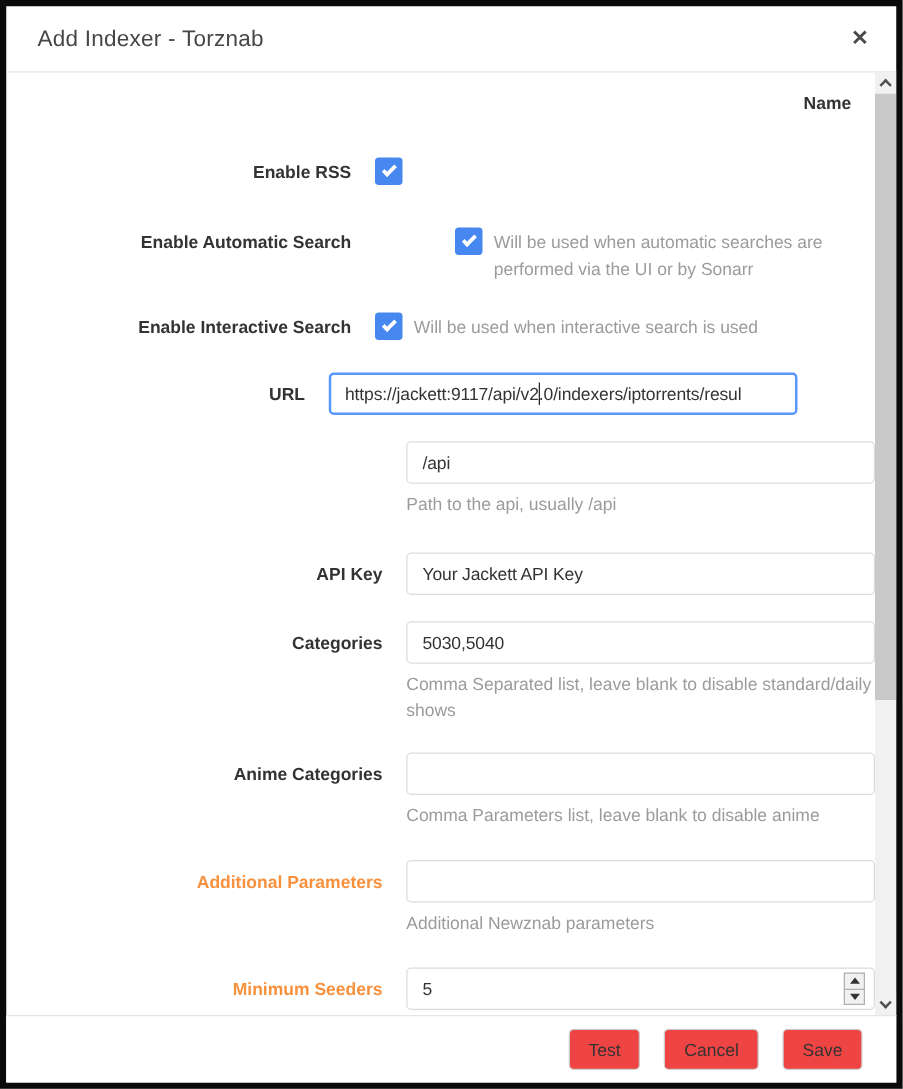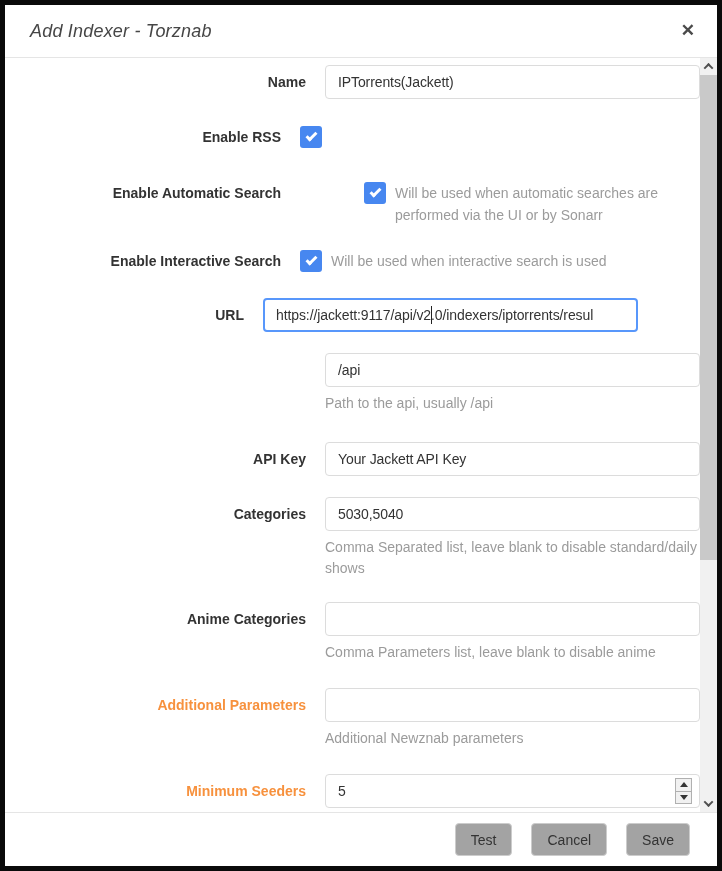--- a/index.html
+++ b/index.html
@@ -19,21 +19,20 @@
   .modal-header {
     height: 53px; flex: 0 0 53px;
     border-bottom: 1px solid #e5e5e5;
     display: flex; align-items: center;
     padding: 0 25px;
     position: relative;
   }
   .modal-title {
     font-size: 18px; color: #464646; font-weight: 500;
     letter-spacing: 0.2px;
-    font-style: italic;
   }
   .close-x {
     position: absolute; right: 22px; top: 14px;
     font-size: 17px; font-weight: 700; color: #4a4a4a;
     cursor: pointer; line-height: 24px;
   }
   
   .modal-body {
     flex: 1 1 auto;
     position: relative;
@@ -159,21 +158,21 @@
     flex: 0 0 54px;
     border-top: 1px solid #e5e5e5;
     display: flex; align-items: center; justify-content: flex-end;
     padding-right: 27px;
     gap: 19px;
     background: #fff;
   }
   .btn {
     min-width: 57px; height: 33px;
     padding: 0 15px;
-    background: #a3a3a3;
+    background: #ef4444;
     border: 1px solid #ccc; border-radius: 4px;
     font-family: "Liberation Sans", sans-serif;
     font-size: 14px; color: #333;
     cursor: pointer;
   }
 </style>
 </head>
 <body>
 
 <div class="modal">
@@ -182,23 +181,20 @@
     <div class="modal-title">Add Indexer - Torznab</div>
     <div class="close-x">✕</div>
   </div>
 
   <div class="modal-body">
     <div class="form-area">
 
       <div class="form-row mb-name">
         <div class="row-label label-for-input">Name</div>
         <div class="row-gap"></div>
-        <div class="row-control">
-          <input class="text-input" type="text" value="IPTorrents(Jackett)" style="">
-        </div>
       </div>
 
       <div class="form-row mb-rss">
         <div class="row-label label-for-check">Enable RSS</div>
         <div class="row-gap"></div>
         <div class="row-control-inline">
           <div class="checkbox">
             <div class="checkmark"></div>
           </div>
         </div>

